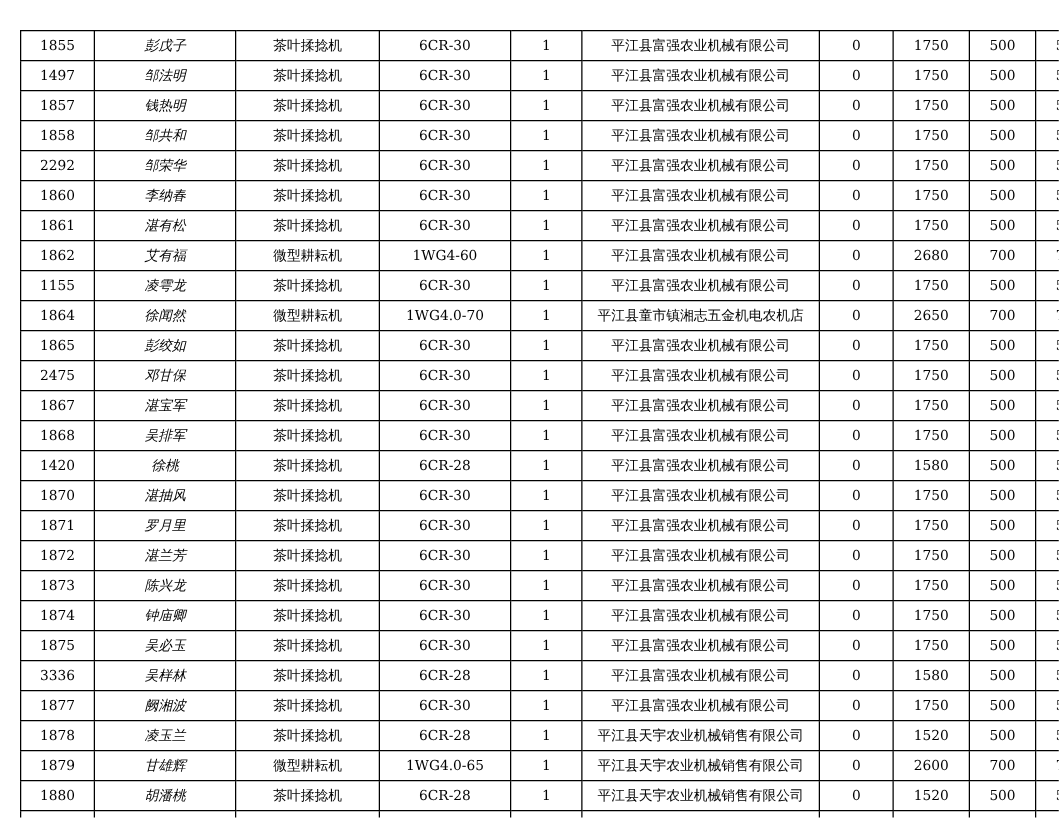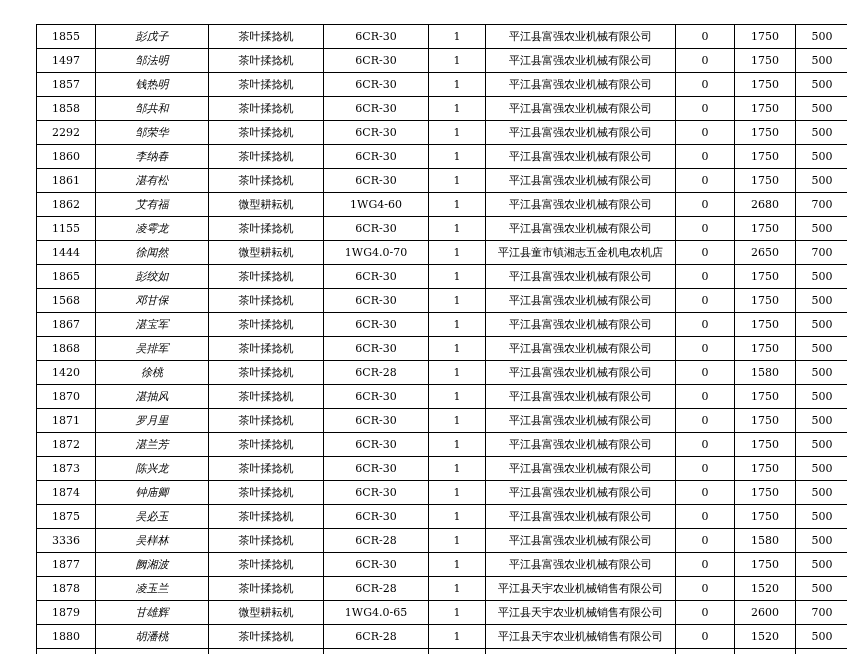--- a/index.html
+++ b/index.html
@@ -12,21 +12,21 @@
     height: 654px;
     font-family: "DejaVu Sans", "Liberation Sans", sans-serif;
     color: #000000;
     overflow: hidden;
   }
   #sheet {
     position: relative;
     width: 775px;
     height: 654px;
     box-sizing: border-box;
-    padding: 24px 20px 20px 36px;
+    padding: 24px 20px 20px 16px;
   }
   table.grid {
     border-collapse: collapse;
     table-layout: fixed;
     width: 807px;
     margin: 0 auto;
   }
   table.grid td {
     border: 1px solid #000000;
     height: 23px;
@@ -157,21 +157,21 @@
           <td class="c-cat">茶叶揉捻机</td>
           <td class="c-model">6CR-30</td>
           <td class="c-qty">1</td>
           <td class="c-company">平江县富强农业机械有限公司</td>
           <td class="c-zero">0</td>
           <td class="c-price">1750</td>
           <td class="c-sub1">500</td>
           <td class="c-sub2">500</td>
         </tr>
         <tr>
-          <td class="c-id">1444</td>
+          <td class="c-id">1864</td>
           <td class="c-name">徐闻然</td>
           <td class="c-cat">微型耕耘机</td>
           <td class="c-model">1WG4.0-70</td>
           <td class="c-qty">1</td>
           <td class="c-company">平江县童市镇湘志五金机电农机店</td>
           <td class="c-zero">0</td>
           <td class="c-price">2650</td>
           <td class="c-sub1">700</td>
           <td class="c-sub2">700</td>
         </tr>
@@ -181,21 +181,21 @@
           <td class="c-cat">茶叶揉捻机</td>
           <td class="c-model">6CR-30</td>
           <td class="c-qty">1</td>
           <td class="c-company">平江县富强农业机械有限公司</td>
           <td class="c-zero">0</td>
           <td class="c-price">1750</td>
           <td class="c-sub1">500</td>
           <td class="c-sub2">500</td>
         </tr>
         <tr>
-          <td class="c-id">1568</td>
+          <td class="c-id">2475</td>
           <td class="c-name">邓甘保</td>
           <td class="c-cat">茶叶揉捻机</td>
           <td class="c-model">6CR-30</td>
           <td class="c-qty">1</td>
           <td class="c-company">平江县富强农业机械有限公司</td>
           <td class="c-zero">0</td>
           <td class="c-price">1750</td>
           <td class="c-sub1">500</td>
           <td class="c-sub2">500</td>
         </tr>

